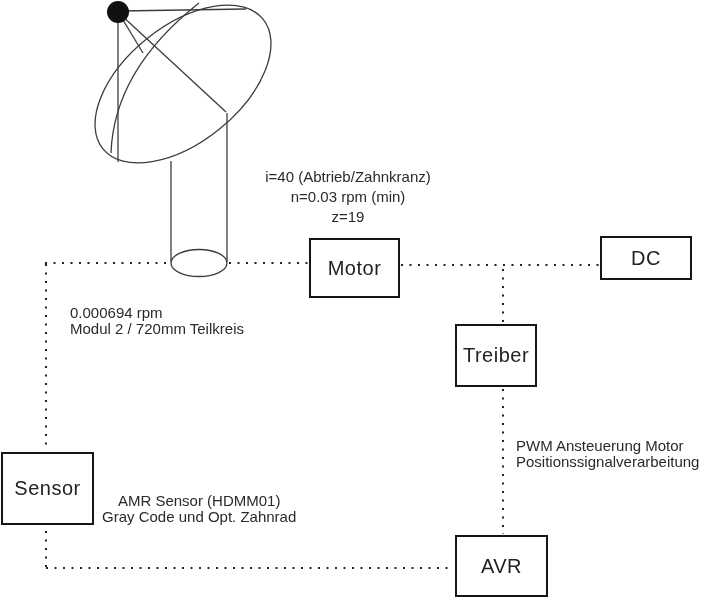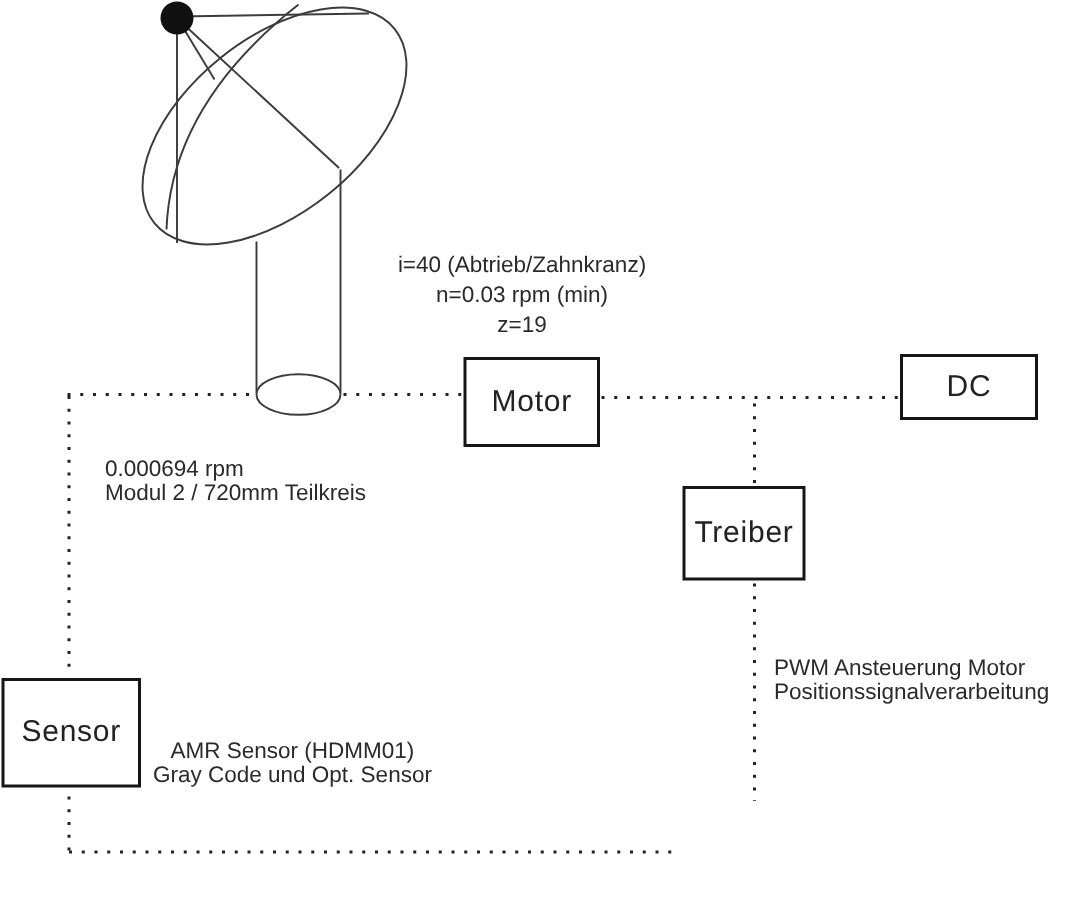--- a/index.html
+++ b/index.html
@@ -110,35 +110,38 @@
   </div>
 
   <div class="block block-treiber">
     <span>Treiber</span>
   </div>
 
   <div class="block block-sensor">
     <span>Sensor</span>
   </div>
 
+  <div class="block block-avr">
+    <span>AVR</span>
+  </div>
 
   <div class="note note-gear">
     <span class="line">i=40 (Abtrieb/Zahnkranz)</span>
     <span class="line">n=0.03 rpm (min)</span>
     <span class="line">z=19</span>
   </div>
 
   <div class="note note-output">
     <span class="line">0.000694 rpm</span>
     <span class="line">Modul 2 / 720mm Teilkreis</span>
   </div>
 
   <div class="note note-pwm">
     <span class="line">PWM Ansteuerung Motor</span>
     <span class="line">Positionssignalverarbeitung</span>
   </div>
 
   <div class="note note-sensor">
     <span class="line">AMR Sensor (HDMM01)</span>
-    <span class="line">Gray Code und Opt. Sensor</span>
+    <span class="line">Gray Code und Opt. Zahnrad</span>
   </div>
 
 </div>
 
 </body></html>

